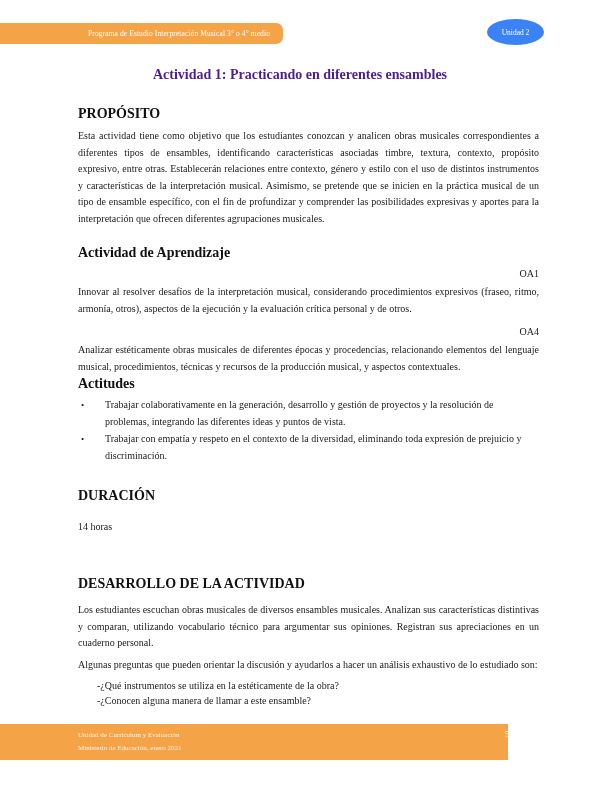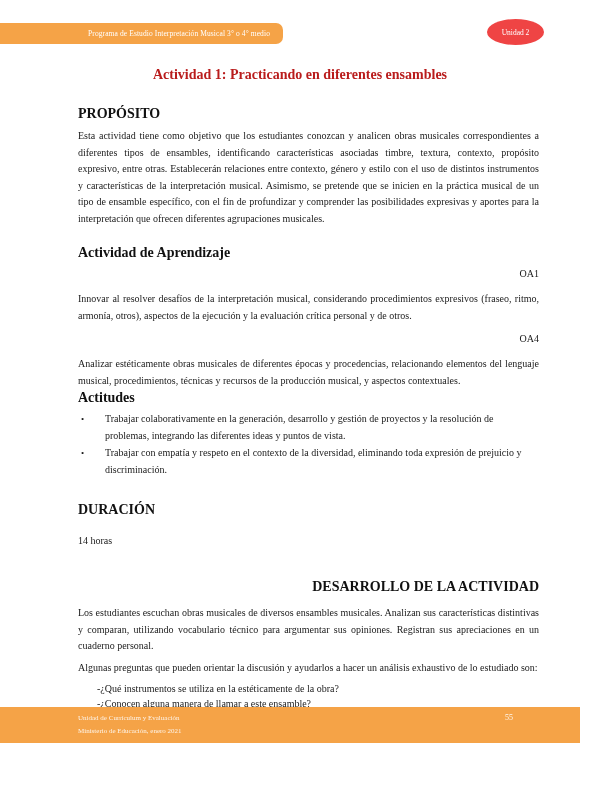--- a/index.html
+++ b/index.html
@@ -19,59 +19,59 @@
     border-radius:0 7px 7px 0;
     display:flex;align-items:center;justify-content:flex-end;
     padding-right:13px;box-sizing:border-box;
   }
   .header-bar span{
     color:#ffffff;font-size:7.5px;letter-spacing:.1px;white-space:nowrap;
   }
   .unit-badge{
     position:absolute;top:19px;left:487px;
     width:57px;height:26px;
-    background:#ef4444;
+    background:#3b82f6;
     border-radius:50%;
     display:flex;align-items:center;justify-content:center;
   }
   .unit-badge span{color:#ffffff;font-size:7.5px;}
   
   .doc-title{
     position:absolute;top:67px;left:0;width:600px;
     text-align:center;
-    font-size:14px;font-weight:bold;color:#b91c1c;
+    font-size:14px;font-weight:bold;color:#4c1d95;
   }
   
   .content{
     position:absolute;top:100px;left:78px;width:461px;
     font-size:10px;line-height:16.5px;
   }
   .sec-heading{
     font-size:14px;font-weight:bold;line-height:13px;color:#111;
   }
   .h-prop{margin-top:7px;}
   .para{text-align:justify;margin-top:8px;}
   .h-obj{margin-top:19px;}
   .oa-code{margin-top:8px;line-height:13px;text-align:right;}
-  .oa-text{text-align:justify;margin-top:11px;}
+  .oa-text{text-align:justify;margin-top:4px;}
   .h-act{margin-top:2px;}
   .bullets{margin-top:7px;}
   .bullet-row{display:flex;margin-top:1px;}
   .bullet-marker{width:27px;flex:0 0 27px;padding-left:3px;box-sizing:border-box;font-size:9px;line-height:16.5px;}
   .bullet-text{flex:1;text-align:left;}
   .h-dur{margin-top:25px;}
   .dur-body{margin-top:18px;line-height:13px;}
-  .h-des{margin-top:33px;text-align:right;}
+  .h-des{margin-top:44px;}
   .des-para1{text-align:justify;margin-top:12px;}
   .des-para2{text-align:justify;margin-top:5px;}
   .questions{margin-top:5px;padding-left:19px;line-height:15px;}
   
   .footer-bar{
-    position:absolute;top:707px;left:0;
-    width:580px;height:36px;
+    position:absolute;top:724px;left:0;
+    width:508px;height:36px;
     background:#F5A347;
   }
   .footer-lines{
     position:absolute;top:5px;left:78px;
     color:rgba(255,255,255,0.88);
     font-size:7px;line-height:13px;
   }
   .footer-page{
     position:absolute;top:6px;left:505px;
     color:rgba(255,255,255,0.92);

